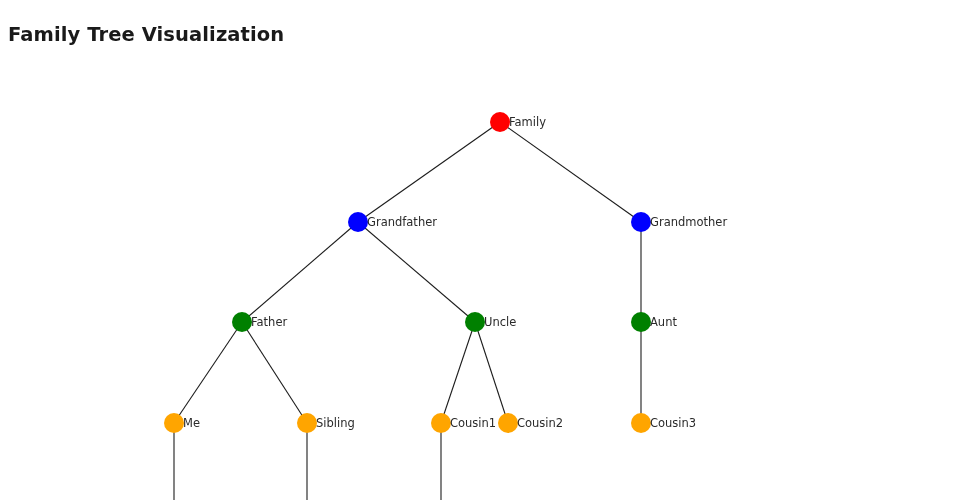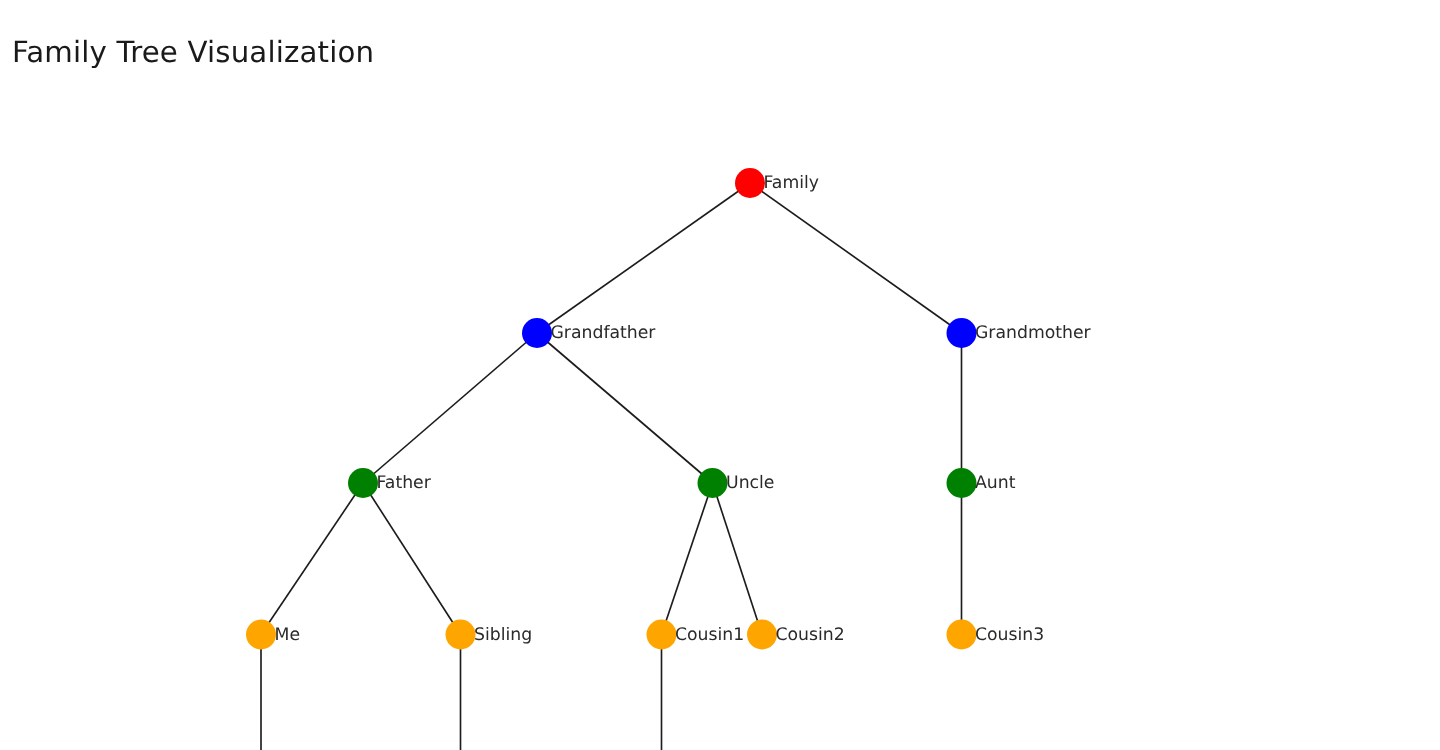--- a/index.html
+++ b/index.html
@@ -18,21 +18,21 @@
     position: absolute;
     top: 0; left: 0;
     width: 960px;
     height: 500px;
   }
   #page-title {
     position: absolute;
     left: 8px;
     top: 23px;
     font-size: 19.5px;
-    font-weight: normal;
+    font-weight: bold;
     color: #1a1a1a;
     letter-spacing: 0.1px;
     white-space: nowrap;
   }
   .graph-svg {
     position: absolute;
     top: 0; left: 0;
     width: 960px;
     height: 500px;
   }

